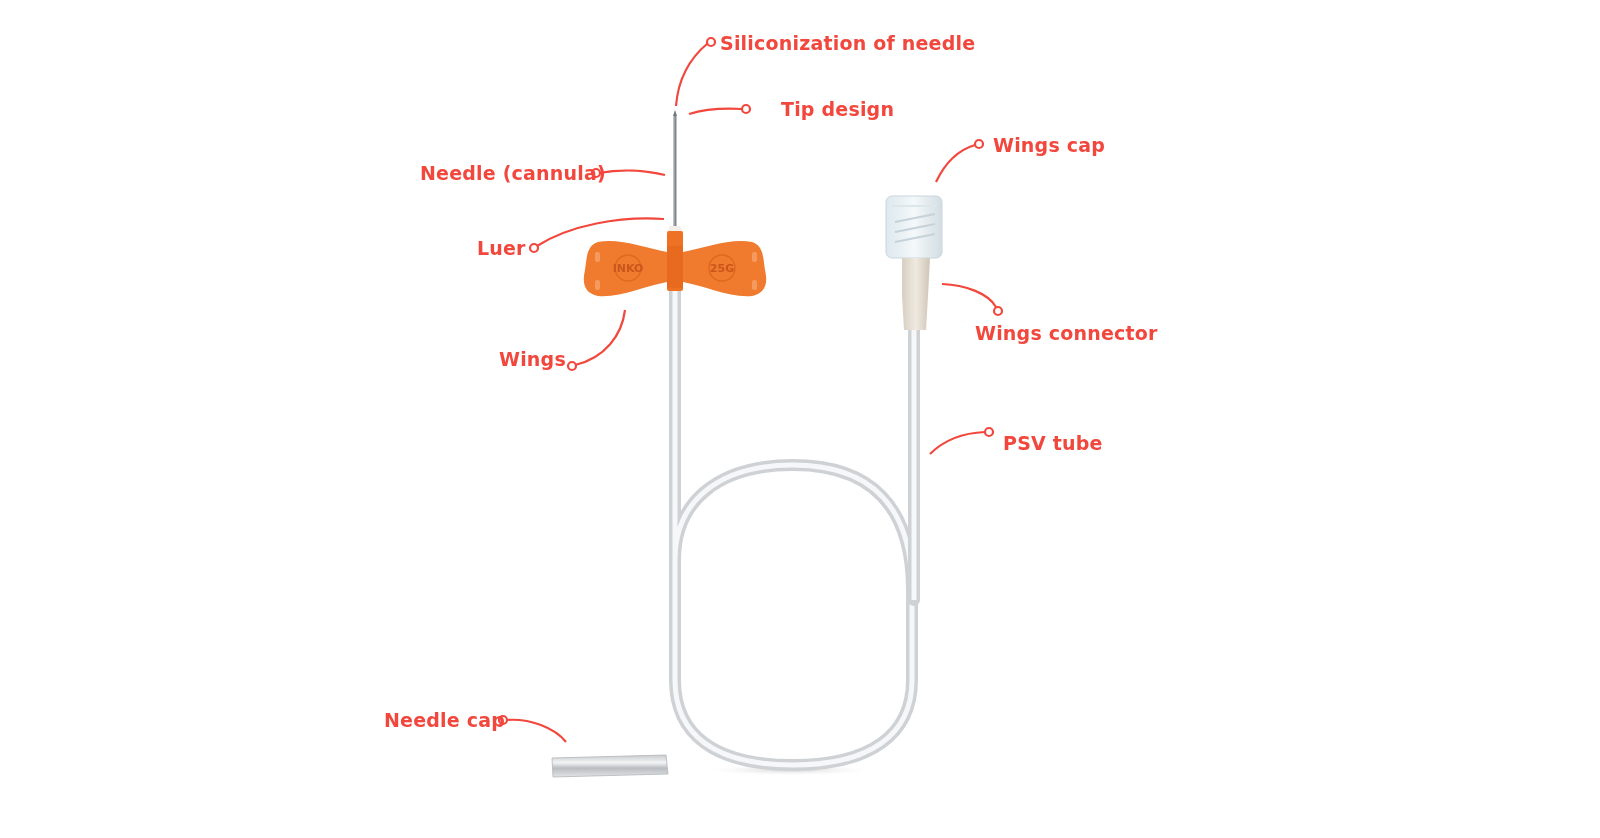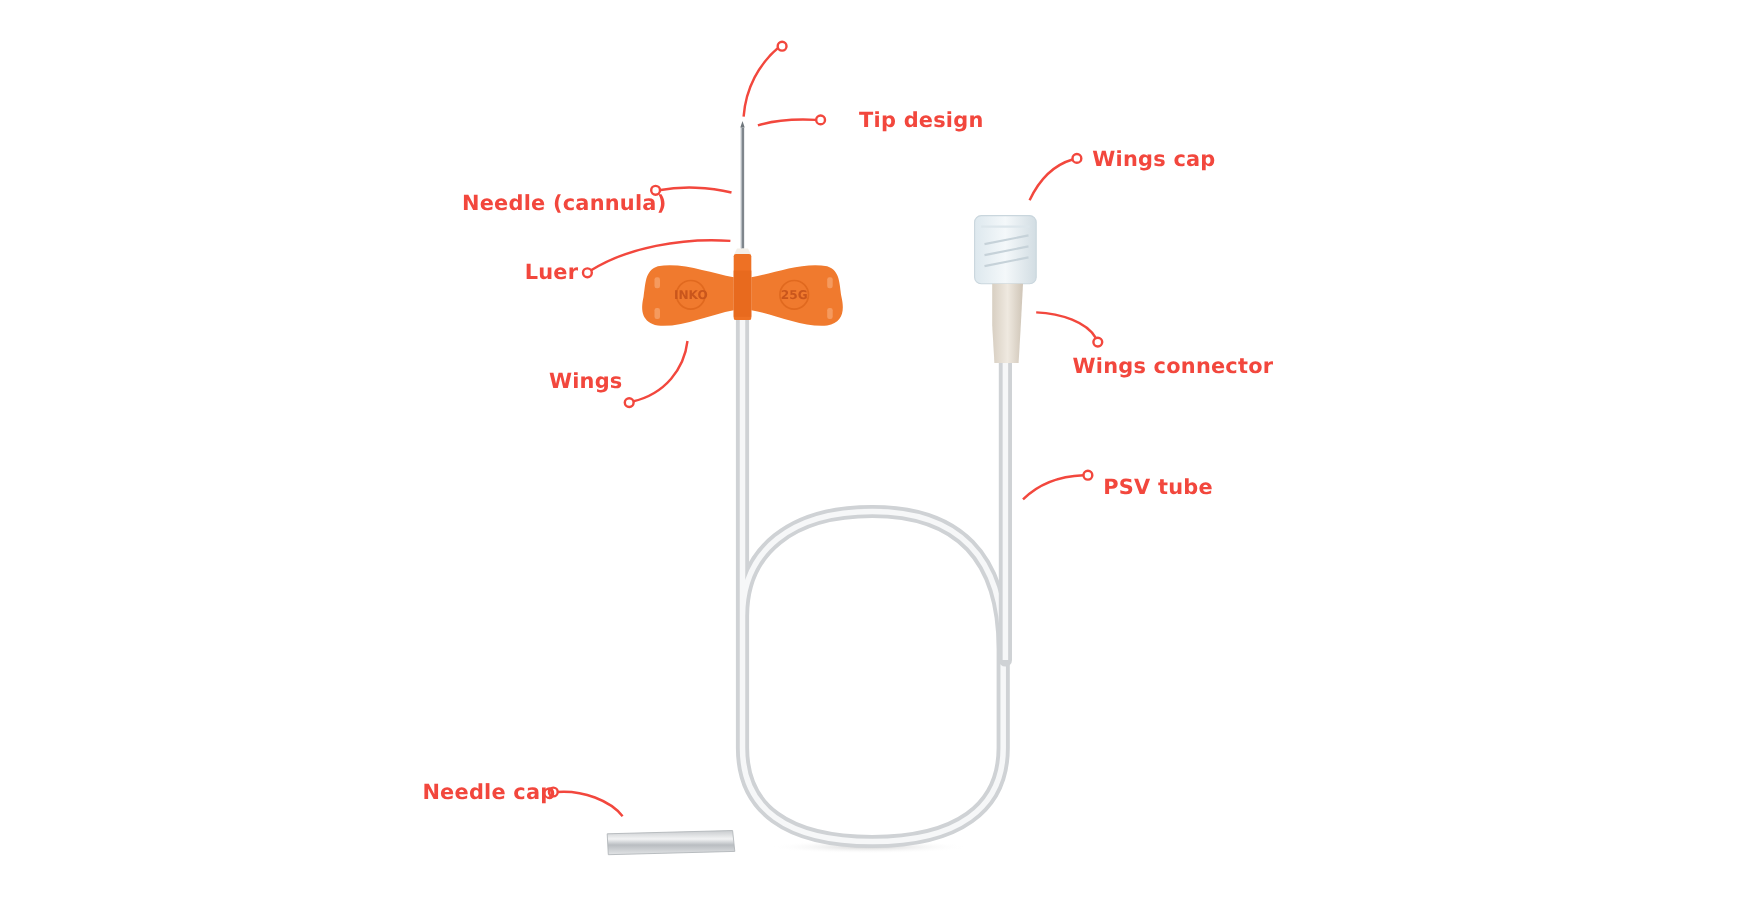--- a/index.html
+++ b/index.html
@@ -107,22 +107,23 @@
       <circle cx="979" cy="144" r="4" fill="#fff"></circle>
       <path d="M942 284 C965 285 988 293 996 307"></path>
       <circle cx="998" cy="311" r="4" fill="#fff"></circle>
       <path d="M930 454 C942 442 960 433 985 432"></path>
       <circle cx="989" cy="432" r="4" fill="#fff"></circle>
       <path d="M506 720 C530 718 555 728 566 742"></path>
       <circle cx="503" cy="720" r="4" fill="#fff"></circle>
     </g>
   </svg>
 
+  <div class="label" style="left:720px; top:32px;">Siliconization of needle</div>
   <div class="label" style="left:757px; top:98px;margin-left:24px;">Tip design</div>
-  <div class="label" style="left:420px; top:174px;">Needle (cannula)</div>
+  <div class="label" style="left:420px; top:162px;">Needle (cannula)</div>
   <div class="label" style="left:477px; top:237px;">Luer</div>
-  <div class="label" style="left:499px; top:336px;">Wings</div>
+  <div class="label" style="left:499px; top:348px;">Wings</div>
   <div class="label" style="left:993px; top:134px;">Wings cap</div>
   <div class="label" style="left:975px; top:322px;">Wings connector</div>
   <div class="label" style="left:1003px; top:432px;">PSV tube</div>
   <div class="label" style="left:384px; top:709px;">Needle cap</div>
 
 </div>
 
 </body></html>

